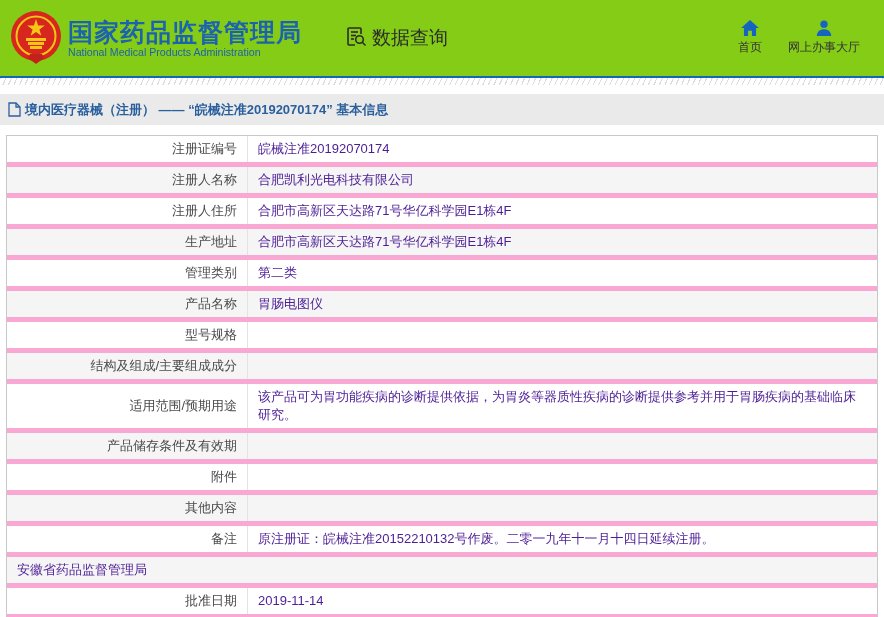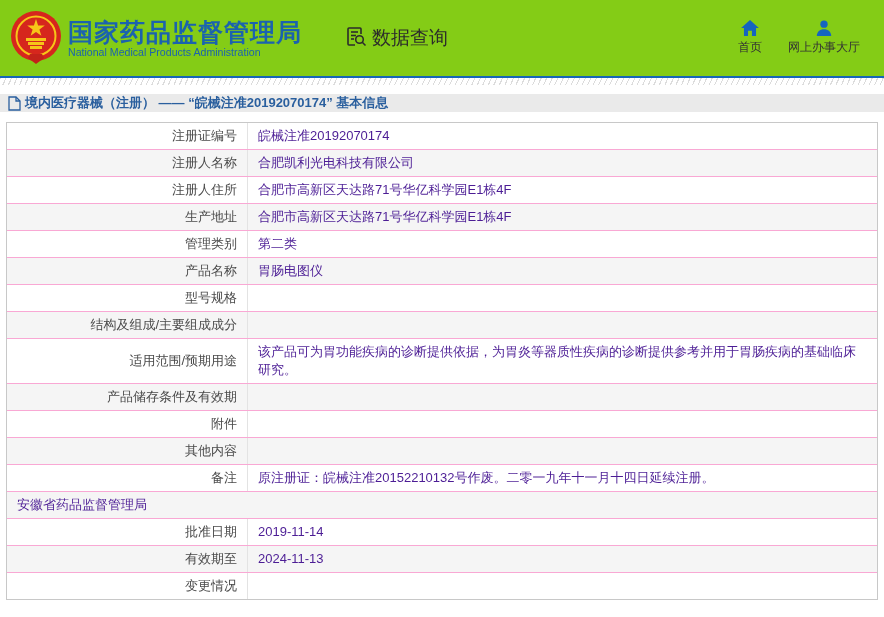--- a/index.html
+++ b/index.html
@@ -36,37 +36,37 @@
   }
   
   .blue-line { height: 2px; background: #1666b8; }
   .hatch {
     height: 7px;
     background: repeating-linear-gradient(115deg, #dcdcdc 0 1px, transparent 1px 5px);
   }
   
   .breadcrumb {
     margin-top: 9px;
-    height: 18px;
+    height: 31px;
     background: #eaeaea;
     display: flex; align-items: center;
     padding-left: 8px;
     color: #2a5f9e; font-size: 13px; font-weight: 600;
   }
   .bc-icon { display: flex; margin-right: 4px; }
   
   .info-table {
     margin: 10px 6px 0 6px;
     width: 872px;
     border: 1px solid #c8c8c8;
     font-size: 13px;
   }
   .trow {
     display: flex;
-    border-bottom: 1px solid #f9a8d4;
+    border-bottom: 5px solid #f9a8d4;
     background: #fff;
     min-height: 26px;
   }
   .trow:last-child { border-bottom: none; }
   .trow:nth-child(even) { background: #f5f5f5; }
   .tlabel {
     flex: 0 0 241px;
     padding: 4px 10px;
     display: flex; align-items: center; justify-content: flex-end;
     text-align: right;

